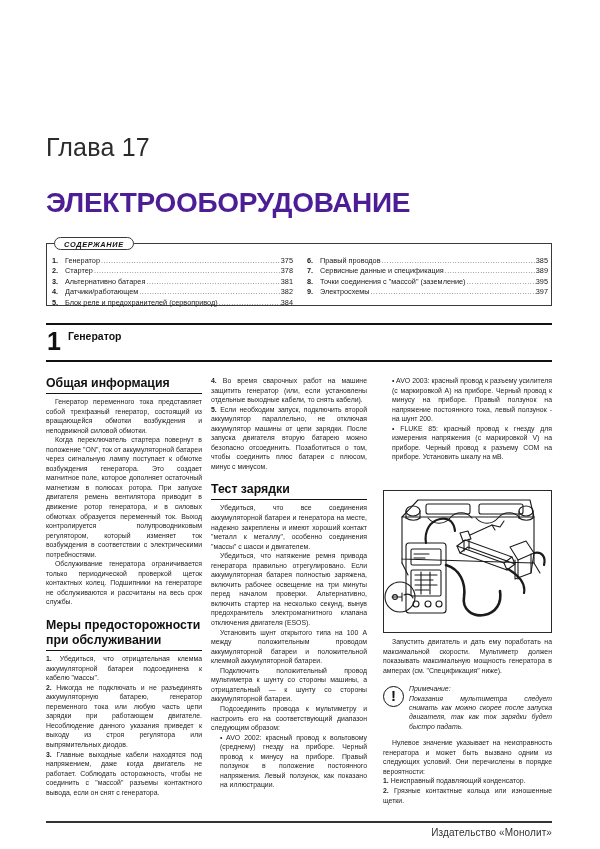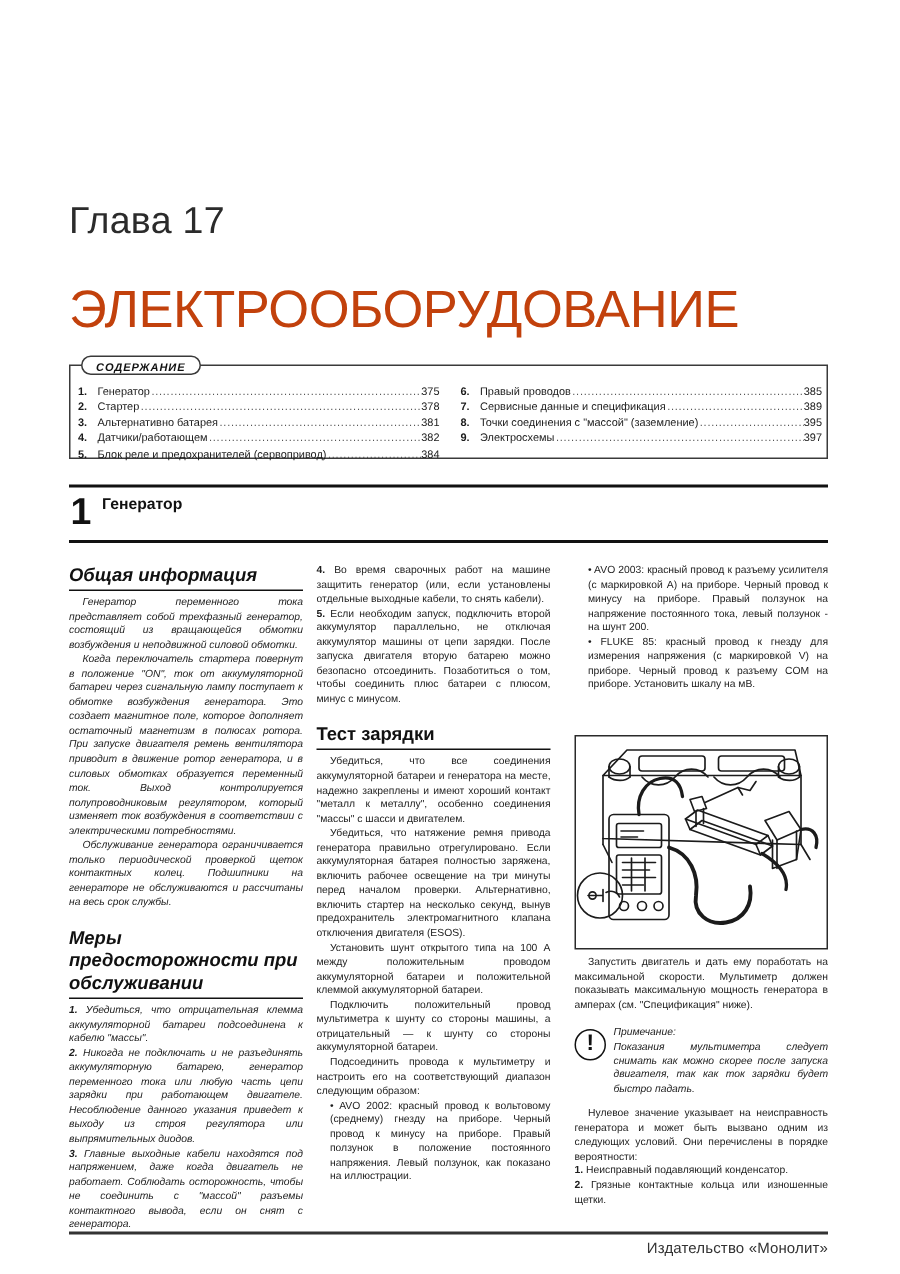--- a/index.html
+++ b/index.html
@@ -32,24 +32,24 @@
     top: 117px;
     font-size: 25px;
     font-weight: 400;
     letter-spacing: 0.2px;
     color: #2b2b2b;
   }
   .chapter-title {
     position: absolute;
     left: 46px;
     top: 171px;
-    font-size: 35px;
-    font-weight: 400;
+    font-size: 28px;
+    font-weight: 700;
     letter-spacing: -0.3px;
-    color: #c2410c;
+    color: #4c1d95;
   }
 
   
   .toc-box {
     position: absolute;
     left: 46px;
     top: 227px;
     width: 506px;
     height: 63px;
     border: 1px solid #3a3a3a;
@@ -147,21 +147,21 @@
   
   .col {
     position: absolute;
     top: 360px;
     width: 156px;
     font-size: 6.9px;
     line-height: 9.55px;
     text-align: justify;
     color: #1d1d1d;
   }
-  .col-1 { left: 46px; font-style: italic; }
+  .col-1 { left: 46px; }
   .col-2 { left: 211px; width: 156px; }
   .col-3 { left: 383px; width: 169px; }
 
   .h2 {
     font-size: 12.3px;
     font-weight: 700;
     line-height: 15px;
     margin: 0 0 3px 0;
     padding-bottom: 2px;
     border-bottom: 1.6px solid #111;

